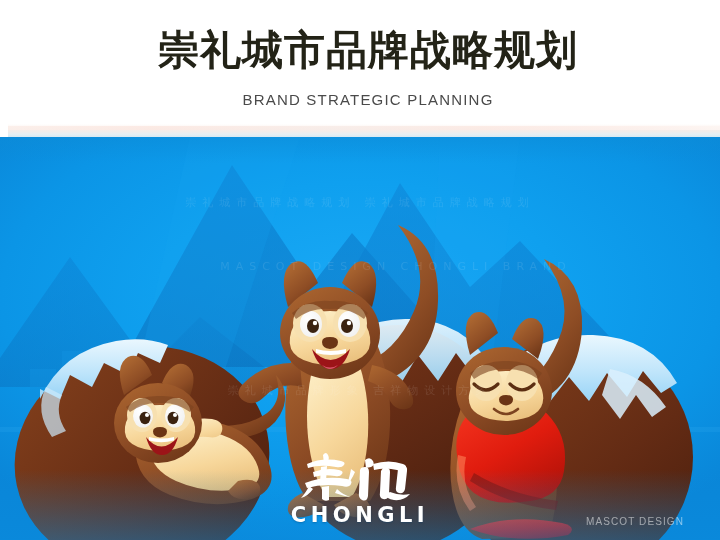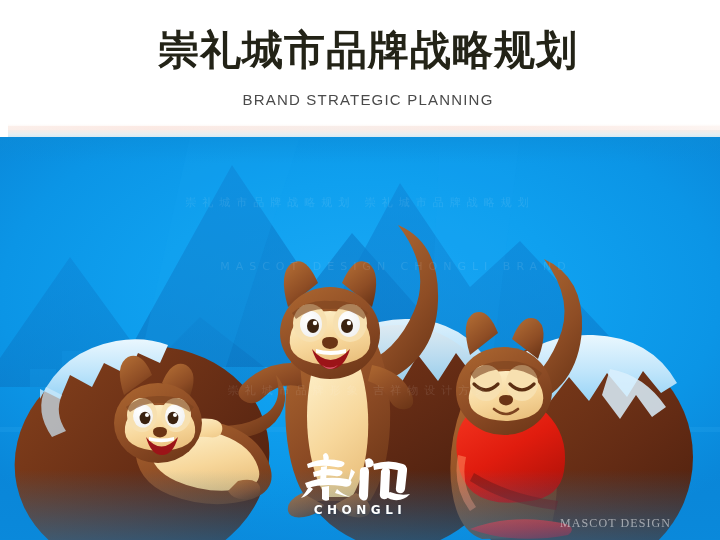--- a/index.html
+++ b/index.html
@@ -129,34 +129,34 @@
     position: absolute;
     left: 264px; top: 450px;
     width: 192px;
     text-align: center;
   }
   .logo-mark { display: block; margin: 0 auto; }
   .logo-latin {
     margin-top: 1px;
     font-family: "DejaVu Sans", "Liberation Sans", sans-serif;
     font-weight: bold;
-    font-size: 12px;
+    font-size: 21px;
     letter-spacing: 4.5px;
     color: #ffffff;
     text-shadow: 0 1px 2px rgba(0,60,110,.35);
     white-space: nowrap;
   }
 
   .credit {
     position: absolute;
     left: 560px; top: 516px;
     width: 150px;
-    text-align: left;
-    font-family: Liberation Serif, serif;
-    font-size: 12px;
+    text-align: center;
+    font-family: Liberation Sans, sans-serif;
+    font-size: 10px;
     letter-spacing: 1.1px;
     color: rgba(255,255,255,.52);
     white-space: nowrap;
   }
 </style>
 </head>
 <body>
 
 <div class="slide">
 

